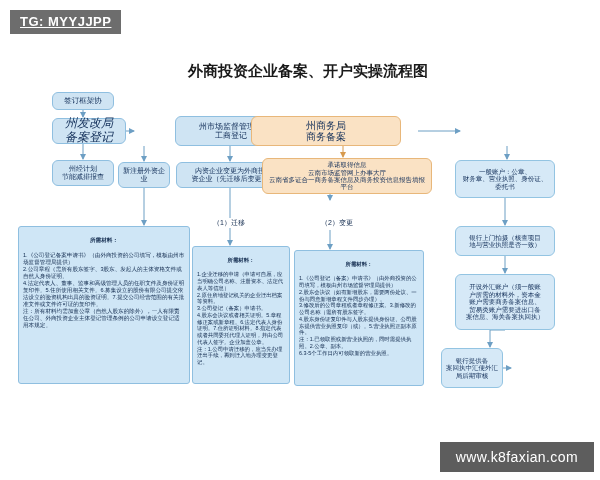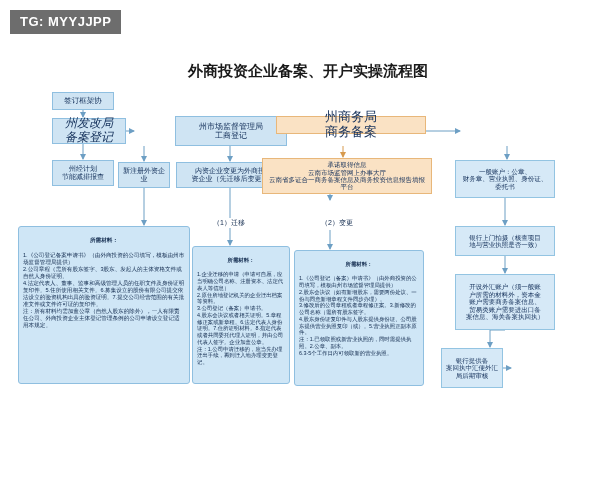--- a/index.html
+++ b/index.html
@@ -30,20 +30,21 @@
     position: absolute;
     left: 10px;
     top: 10px;
     background: #6d6d6d;
     color: #ffffff;
     font-size: 13px;
     font-weight: bold;
     padding: 4px 10px 5px 10px;
     letter-spacing: 0.5px;
     z-index: 40;
+    text-decoration: underline;
   }
   .watermark {
     position: absolute;
     right: 6px;
     bottom: 8px;
     background: #5d5d5d;
     color: #ffffff;
     font-size: 14px;
     padding: 7px 16px;
     letter-spacing: 0.4px;
@@ -58,21 +59,21 @@
     font-size: 15px;
     font-weight: bold;
     color: #1a1a1a;
     font-family: "Liberation Serif", serif;
     z-index: 30;
   }
   .node {
     position: absolute;
     box-sizing: border-box;
     border: 1px solid #7fb2d6;
-    border-radius: 0;
+    border-radius: 6px;
     display: flex;
     align-items: center;
     justify-content: center;
     text-align: center;
     color: #14305a;
     z-index: 20;
     line-height: 1.15;
     padding: 2px 3px;
     white-space: pre-line;
   }
@@ -160,21 +161,21 @@
   <div class="node blue" style="left:52px;top:118px;width:74px;height:26px;font-size:12px;font-style:italic;">州发改局
 备案登记</div>
   <div class="node blue" style="left:52px;top:160px;width:62px;height:26px;font-size:7px;">州经计划
 节能减排报查</div>
   <div class="node blue" style="left:135px;top:116px;width:112px;height:30px;font-size:8px;margin-left:40px;">州市场监督管理局
 工商登记</div>
   <div class="node blue" style="left:118px;top:162px;width:52px;height:26px;font-size:7px;">新注册外资企
 业</div>
   <div class="node blue" style="left:176px;top:162px;width:108px;height:26px;font-size:7px;">内资企业变更为外商投
 资企业（先迁移后变更）</div>
-  <div class="node orange" style="left:276px;top:116px;width:150px;height:18px;font-size:13px;">州商务局
+  <div class="node orange" style="left:251px;top:116px;width:150px;height:30px;font-size:10px;">州商务局
 商务备案</div>
   <div class="node orange" style="left:262px;top:158px;width:170px;height:36px;font-size:6.5px;">承诺取得信息
 云南市场监管网上办事大厅
 云南省多证合一商务备案信息及商务投资信息报告填报平台</div>
   <div class="node plainblue" style="left:455px;top:160px;width:100px;height:38px;font-size:6.5px;">一般账户：公章、
 财务章、营业执照、身份证、
 委托书</div>
   <div class="node plainblue" style="left:455px;top:226px;width:100px;height:30px;font-size:6.5px;">银行上门拍摄（核查项目
 地与营业执照是否一致）</div>
   <div class="node plainblue" style="left:455px;top:274px;width:100px;height:56px;font-size:6.5px;">开设外汇账户（须一般账
@@ -207,13 +208,14 @@
   <div class="note" style="left:294px;top:250px;width:130px;height:136px;font-size:5.4px;line-height:1.25;">
     <span class="note-title">所需材料：</span>
     <span>1.《公司登记（备案）申请书》（由外商投资的公司填写，模板由州市场监督管理局提供）
 2.股东会决议（如有新增股东，需要两份处议、一份与同意新增章程文件同步办理）。
 3.修改后的公司章程或者章程修正案。3.新修改的公司名称（需所有股东签字。
 4.股东身份证复印件与人股东提供身份证、公司股东提供营业执照复印（或）。5.营业执照正副本原件。
 注：1.已领取照或新营业执照的，同时需提供执照。2.公章、副本。
 6.3-5个工作日内可领取新的营业执照。</span>
   </div>
 
+  <div class="watermark">www.k8faxian.com</div>
 </div>
 
 </body></html>

